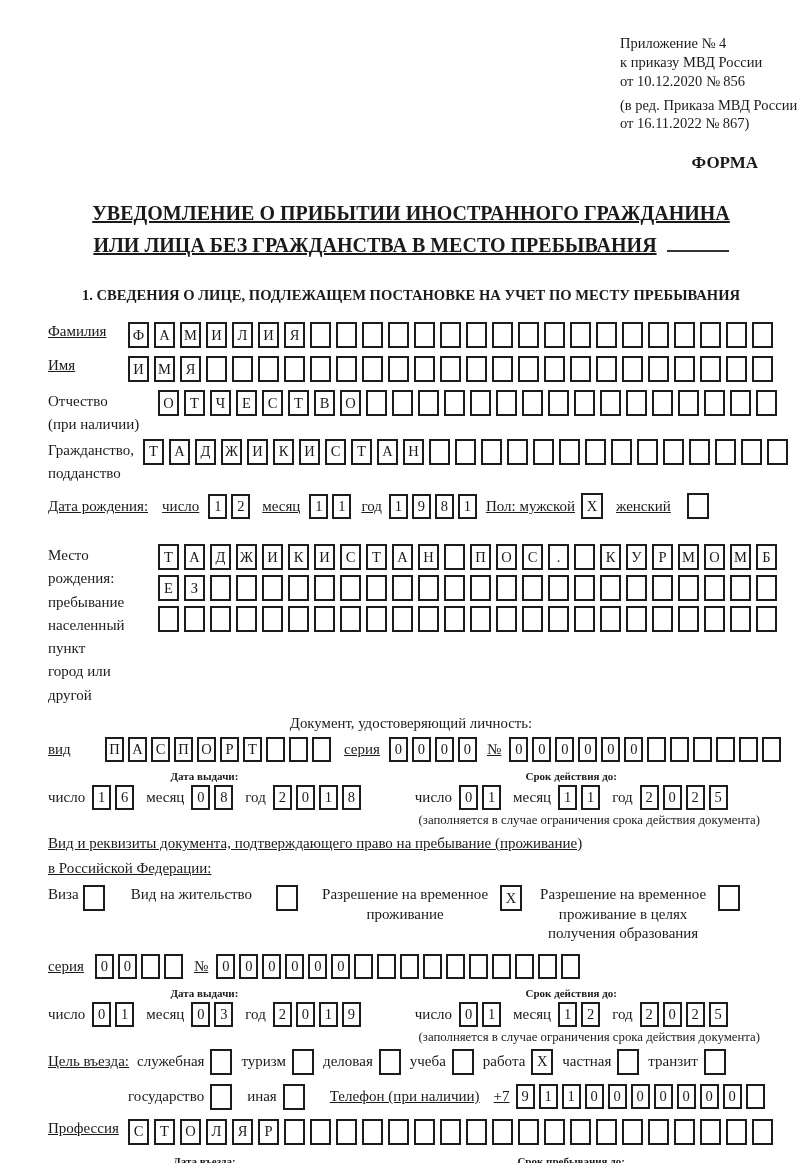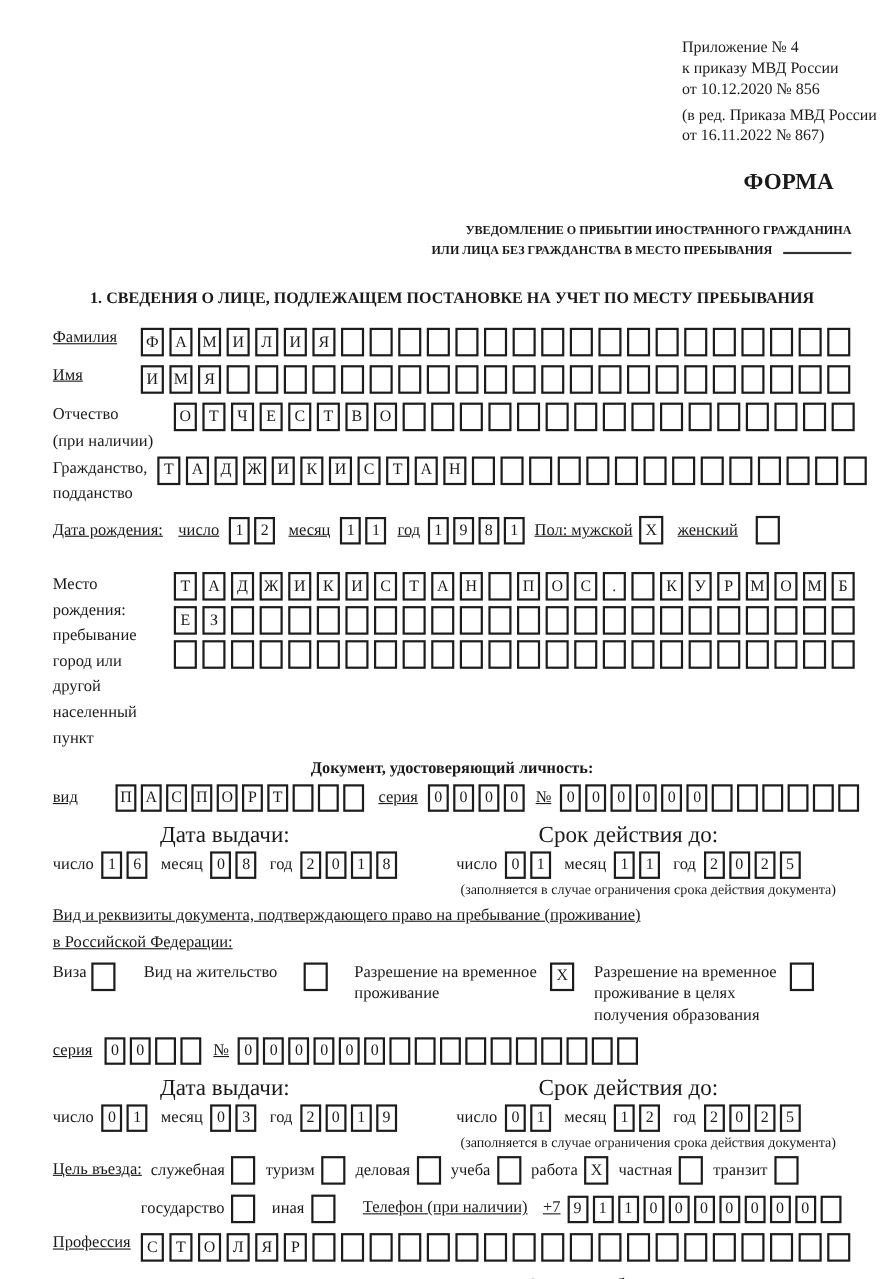--- a/index.html
+++ b/index.html
@@ -3,22 +3,22 @@
 <meta charset="utf-8">
 <style>
   html,body{margin:0;padding:0;background:#ffffff;}
   body{width:800px;height:1163px;overflow:hidden;color:#1a1a1a;
        font-family:"Liberation Serif","DejaVu Serif",serif;}
   .page{box-sizing:border-box;width:792px;height:1163px;padding:34px 18px 10px 48px;}
 
   
   .appendix{margin-left:572px;font-size:14.5px;line-height:1.3;white-space:nowrap;}
   .appendix .gap{margin-top:5px;}
-  .forma{margin-top:20px;text-align:right;padding-right:16px;font-weight:bold;font-size:21px;}
-  .title{margin-top:24px;text-align:right;font-weight:bold;font-size:11px;line-height:1.6;}
+  .forma{margin-top:20px;text-align:right;padding-right:16px;font-weight:bold;font-size:17px;}
+  .title{margin-top:24px;text-align:center;font-weight:bold;font-size:20px;line-height:1.6;text-decoration:underline;}
   .blank-line{display:inline-block;width:62px;border-bottom:2px solid #333;margin-left:10px;}
   .sec-head{margin-top:26px;font-weight:bold;font-size:14.6px;text-align:center;white-space:nowrap;}
 
   
   .r{display:flex;align-items:flex-start;margin-top:6px;}
   .rc{display:flex;align-items:center;margin-top:6px;flex-wrap:nowrap;}
   .lbl{font-size:15px;line-height:1.28;text-decoration:underline;}
   .stack div{font-size:15px;line-height:1.55;}
 
   .cells{display:flex;gap:5px;}
@@ -33,28 +33,28 @@
 
   
   .w80{flex:0 0 80px;}
   .w95{flex:0 0 95px;}
   .w110{flex:0 0 110px;}
 
   
   .dates{display:flex;margin-top:8px;}
   .dcol{display:flex;flex-direction:column;}
   .dcol.right{margin-left:54px;}
-  .dhead{font-size:21px;text-align:center;margin-bottom:3px;}
+  .dhead{font-size:11px;text-align:center;margin-bottom:3px;font-weight:bold;}
   .dline{display:flex;align-items:center;}
   .dline .t{font-size:15px;margin-right:7px;}
   .dline .g{margin-right:12px;}
   .note{font-size:12.8px;text-align:right;padding-right:14px;margin-top:3px;}
 
   .cbgroup{display:flex;align-items:flex-start;}
-  .cbgroup .txt{font-size:15px;line-height:1.3;}
+  .cbgroup .txt{font-size:15px;line-height:1.3;text-align:center;}
   .p-item{display:inline-flex;align-items:center;margin-right:9px;}
   .p-item .txt{font-size:15px;margin-right:6px;}
 </style>
 </head>
 <body>
 
 <div class="page">
 
   <div class="appendix">
     <div>Приложение № 4</div>
@@ -224,22 +224,22 @@
     <span class="lbl" style="margin-left:9px;">Пол: мужской</span>
     <span class="cb" style="margin-left:6px;">X</span>
     <span class="lbl" style="margin-left:13px;">женский</span>
     <span class="cb" style="margin-left:16px;"></span>
   </div>
 
   <div class="r" style="margin-top:25px;">
     <span class="stack w110">
       <div>Место рождения:</div>
       <div>пребывание</div>
+      <div>населенный пункт</div>
       <div>город или другой</div>
-      <div>населенный пункт</div>
     </span>
     <span class="colcells">
       <span class="cells">
           <span class="cell">Т</span>
           <span class="cell">А</span>
           <span class="cell">Д</span>
           <span class="cell">Ж</span>
           <span class="cell">И</span>
           <span class="cell">К</span>
           <span class="cell">И</span>
@@ -309,21 +309,21 @@
           <span class="cell"></span>
           <span class="cell"></span>
           <span class="cell"></span>
           <span class="cell"></span>
           <span class="cell"></span>
           <span class="cell"></span>
         </span>
     </span>
   </div>
 
-  <div style="text-align:center;font-weight:bold;font-size:14.8px;margin-top:8px;">Документ, удостоверяющий личность:</div>
+  <div style="text-align:center;font-weight:normal;font-size:14.8px;margin-top:8px;">Документ, удостоверяющий личность:</div>
 
   <div class="rc" style="margin-top:5px;">
     <span class="lbl" style="flex:0 0 57px;">вид</span>
     <span class="cells sm">
         <span class="cell">П</span>
         <span class="cell">А</span>
         <span class="cell">С</span>
         <span class="cell">П</span>
         <span class="cell">О</span>
         <span class="cell">Р</span>

